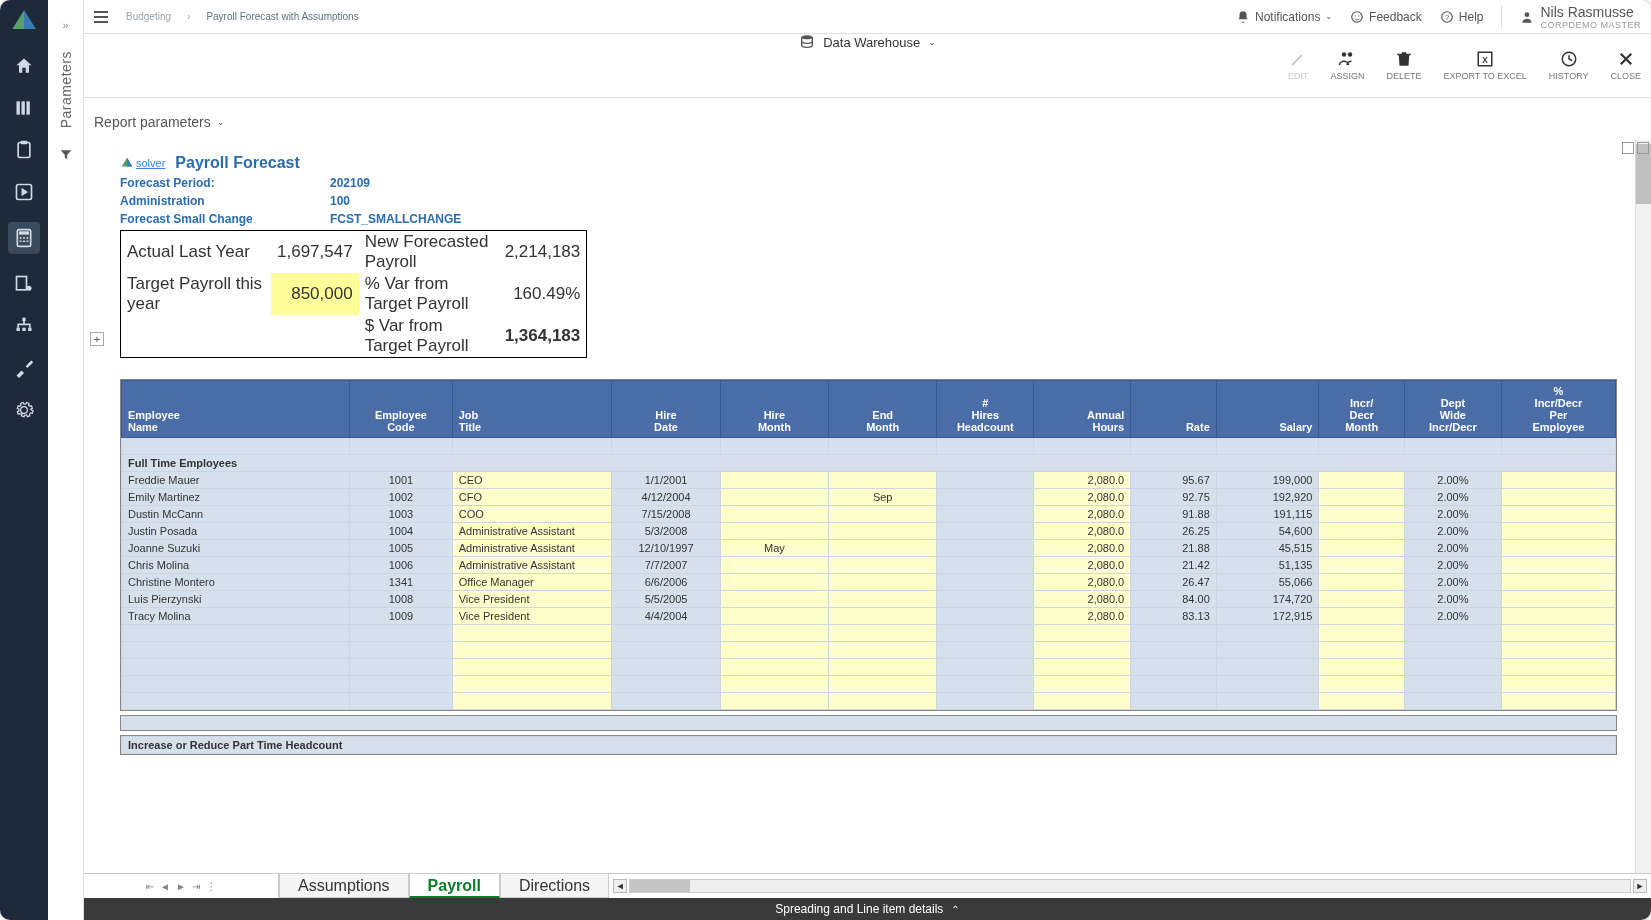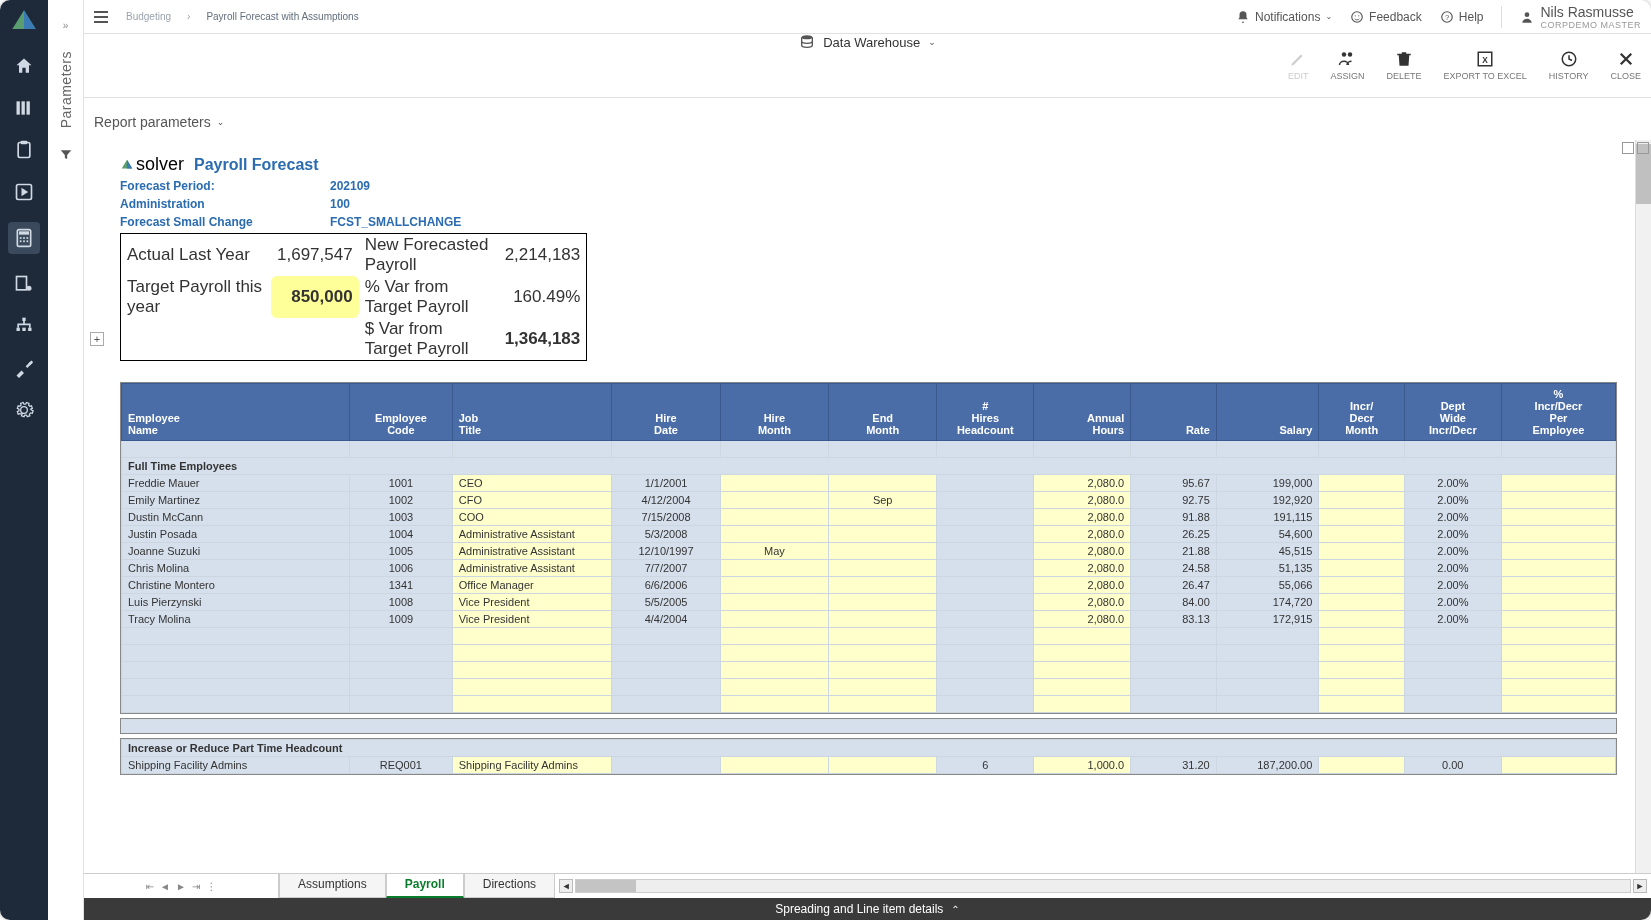--- a/index.html
+++ b/index.html
@@ -59,52 +59,52 @@
 .icons-tr { position: absolute; right: 2px; top: 2px; display: flex; gap: 3px; }
 .icons-tr div { width: 12px; height: 12px; border: 1px solid #999; cursor: pointer; }
 
 .report-scroller { flex: 1; overflow: auto; padding: 14px 18px 0 36px; position: relative; }
 .scroll-v { width: 16px; background: #f1f1f1; border-left: 1px solid #ddd; }
 .scroll-v .thumb { width: 100%; height: 60px; background: #c0c0c0; margin-top: 4px; }
 
 
 .rpt-header { margin-bottom: 8px; }
 .rpt-title-row { display: flex; align-items: center; gap: 10px; }
-.solver-logo { font-size: 18px; color: #000000; display:flex; align-items:center; gap:2px;}
+.solver-logo { font-size: 11px; color: #3b82f6; display:flex; align-items:center; gap:2px;text-decoration:underline;}
 .rpt-title { font-size: 16px; font-weight: bold; color: #2b6cb0; }
 .meta-row { display: flex; margin-top: 4px; font-size: 12px; }
 .meta-row .lbl { width: 210px; font-weight: bold; color: #2b6cb0; }
 .meta-row .val { font-weight: bold; color: #2b6cb0; }
 
 .summary-box { border: 1px solid #000; display: inline-block; margin-top: 4px; }
 .summary-box table { border-collapse: collapse; font-size: 17px; }
 .summary-box td { padding: 1px 6px; height: 16px; }
 .summary-box .num { text-align: right; }
-.hl-yellow { background: #ffff99; font-weight: bold; border-radius: 6px; }
+.hl-yellow { background: #ffff99; font-weight: normal; }
 .bold { font-weight: bold; }
 
 
 .grid-wrap { margin-top: 18px; border: 1px solid #888; }
 .grid { width: 100%; border-collapse: collapse; font-size: 11px; table-layout: fixed; }
 .grid th { background: #4a6da7; color: #fff; font-weight: bold; padding: 4px 6px; border: 1px solid #3a5a8f; vertical-align: bottom; height: 42px; }
 .grid td { border: 1px solid #ccd6e0; padding: 1px 6px; height: 17px; }
 .grid .section-row td { background: #d6e0ec; font-weight: bold; border-color: #ccd6e0; }
 .grid .blue-bg { background: #d6e0ec; }
 .grid .ylw { background: #ffffcc; }
 .grid .r { text-align: right; }
 .grid .c { text-align: center; }
 
 .spacer-bar { height: 16px; background: #d6e0ec; border: 1px solid #888; margin-top: 4px; }
 
 
 .bottom { border-top: 1px solid #ccc; }
 .tabs { display: flex; height: 24px; }
 .tabs .sheet-nav { width: 195px; border-right: 1px solid #ccc; display:flex; align-items:center; justify-content:center; gap:6px; font-size:10px; color:#888;}
 .tabs .sheet-nav span{cursor:pointer;}
-.tab { padding: 3px 18px; border: 1px solid #ccc; border-top: none; font-size: 12px; cursor: pointer; background: #f5f5f5; }
+.tab { padding: 3px 18px; border: 1px solid #ccc; border-top: none; font-size: 16px; cursor: pointer; background: #f5f5f5; }
 .tab.active { font-weight: bold; color: #0a7d2c; border-bottom: 2px solid #0a7d2c; background: #fff; }
 .hscroll-track { flex: 1; display: flex; align-items: center; padding: 0 4px; }
 .hscroll-track .btn { width: 14px; height: 14px; border: 1px solid #bbb; background: #eee; font-size: 9px; text-align: center; line-height: 12px; cursor: pointer; }
 .hscroll-track .track { flex: 1; height: 14px; background: #eee; border: 1px solid #ccc; margin: 0 2px; position: relative; }
 .hscroll-track .track .thumb { position: absolute; left: 0; width: 60px; height: 100%; background: #c4c4c4; }
 
 .footer-bar { height: 22px; background: #3a3a3a; color: #fff; display: flex; align-items: center; justify-content: center; font-size: 12px; gap: 8px; cursor: pointer; }
 .footer-bar .chev-up { font-size: 10px; }
 </style>
 </head>
@@ -489,21 +489,21 @@
                 </tr>
                 <tr>
     <td class="blue-bg">Chris Molina</td>
     <td class="blue-bg c">1006</td>
     <td class="ylw">Administrative Assistant</td>
     <td class="blue-bg c">7/7/2007</td>
     <td class="ylw c"></td>
     <td class="ylw c"></td>
     <td class="blue-bg c"></td>
     <td class="ylw r">2,080.0</td>
-    <td class="blue-bg r">24.58</td>
+    <td class="blue-bg r">21.42</td>
     <td class="blue-bg r">51,135</td>
     <td class="ylw"></td>
     <td class="blue-bg c">2.00%</td>
     <td class="ylw"></td>
                 </tr>
                 <tr>
     <td class="blue-bg">Christine Montero</td>
     <td class="blue-bg c">1341</td>
     <td class="ylw">Office Manager</td>
     <td class="blue-bg c">6/6/2006</td>
@@ -642,35 +642,20 @@
               <col style="width:75px">
                 <col style="width:90px">
                 <col style="width:75px">
                 <col style="width:85px">
                 <col style="width:100px">
             </colgroup>
             <tbody id="grid-body2">
                 <tr class="section-row">
                   <td colspan="13">Increase or Reduce Part Time Headcount</td>
                 </tr>
-                <tr>
-    <td class="blue-bg">Shipping Facility Admins</td>
-    <td class="blue-bg c">REQ001</td>
-    <td class="ylw">Shipping Facility Admins</td>
-    <td class="blue-bg c"></td>
-    <td class="ylw c"></td>
-    <td class="ylw c"></td>
-    <td class="blue-bg c">6</td>
-    <td class="ylw r">1,000.0</td>
-    <td class="blue-bg r">31.20</td>
-    <td class="blue-bg r">187,200.00</td>
-    <td class="ylw"></td>
-    <td class="blue-bg c">0.00</td>
-    <td class="ylw"></td>
-                </tr>
               </tbody>
           </table>
         </div>
       </div>
 
       <div class="scroll-v">
           <div class="thumb"></div>
         </div>
     </div>
 

